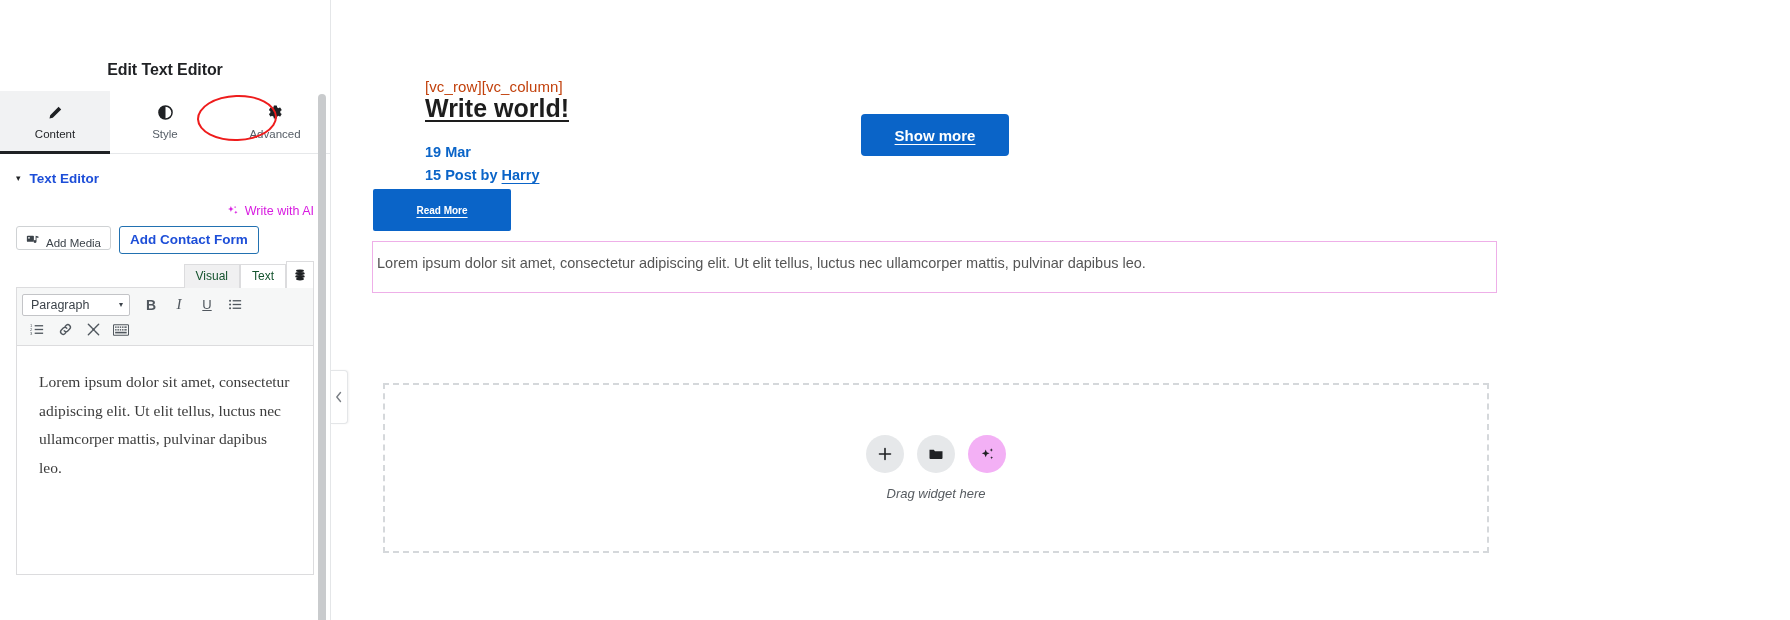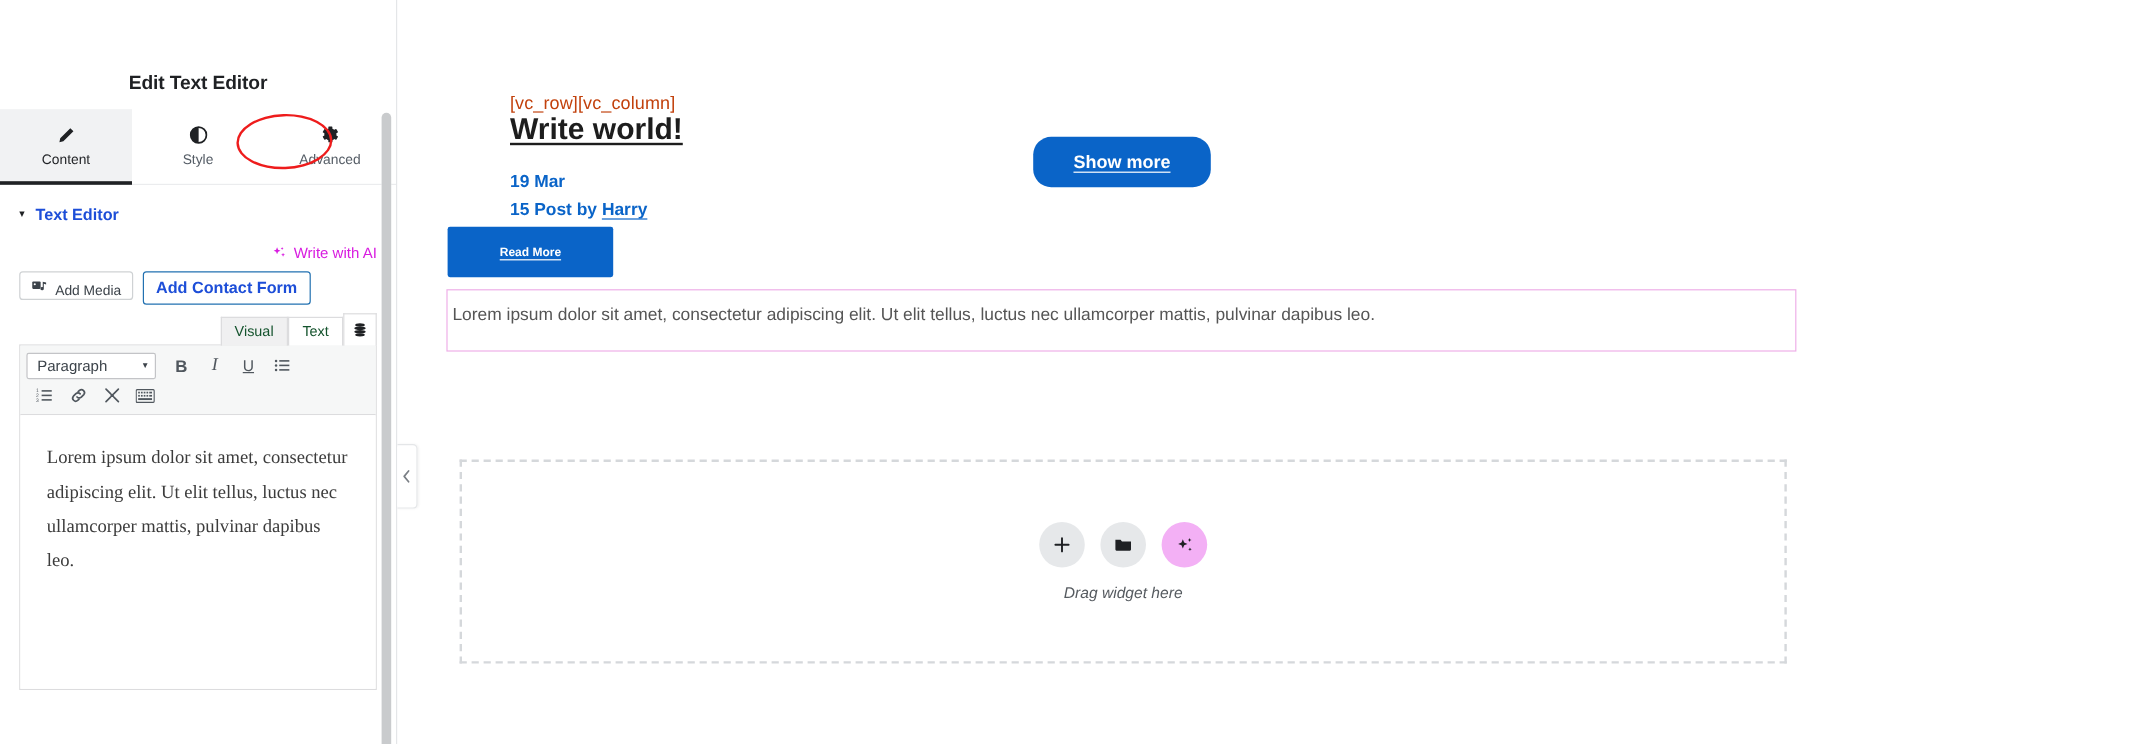--- a/index.html
+++ b/index.html
@@ -382,21 +382,21 @@
     font-family: "Liberation Sans", sans-serif;
   }
   #show-more-btn {
     position: absolute;
     left: 514px;
     top: 114px;
     width: 148px;
     height: 42px;
     background: #0a64c8;
     border: none;
-    border-radius: 15px;
+    border-radius: 4px;
     color: #ffffff;
     font-size: 15px;
     font-weight: bold;
     text-decoration: underline;
     text-underline-offset: 3px;
     cursor: pointer;
     font-family: "Liberation Sans", sans-serif;
   }
 
   

